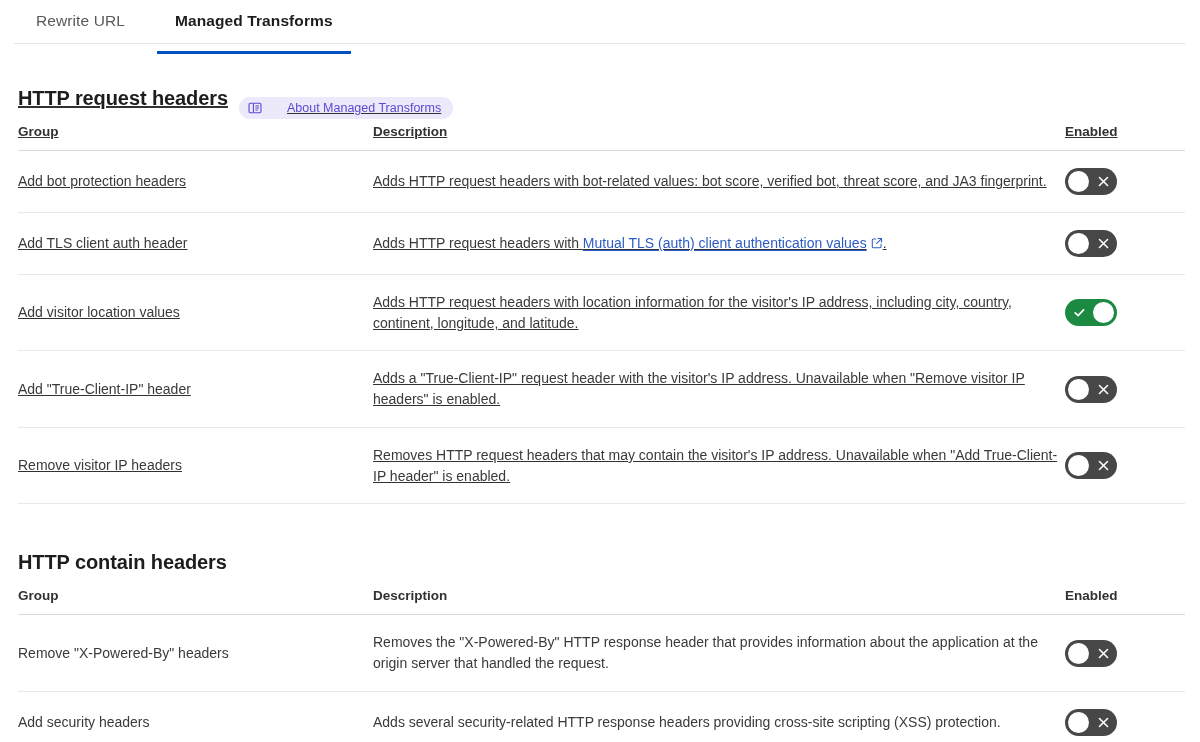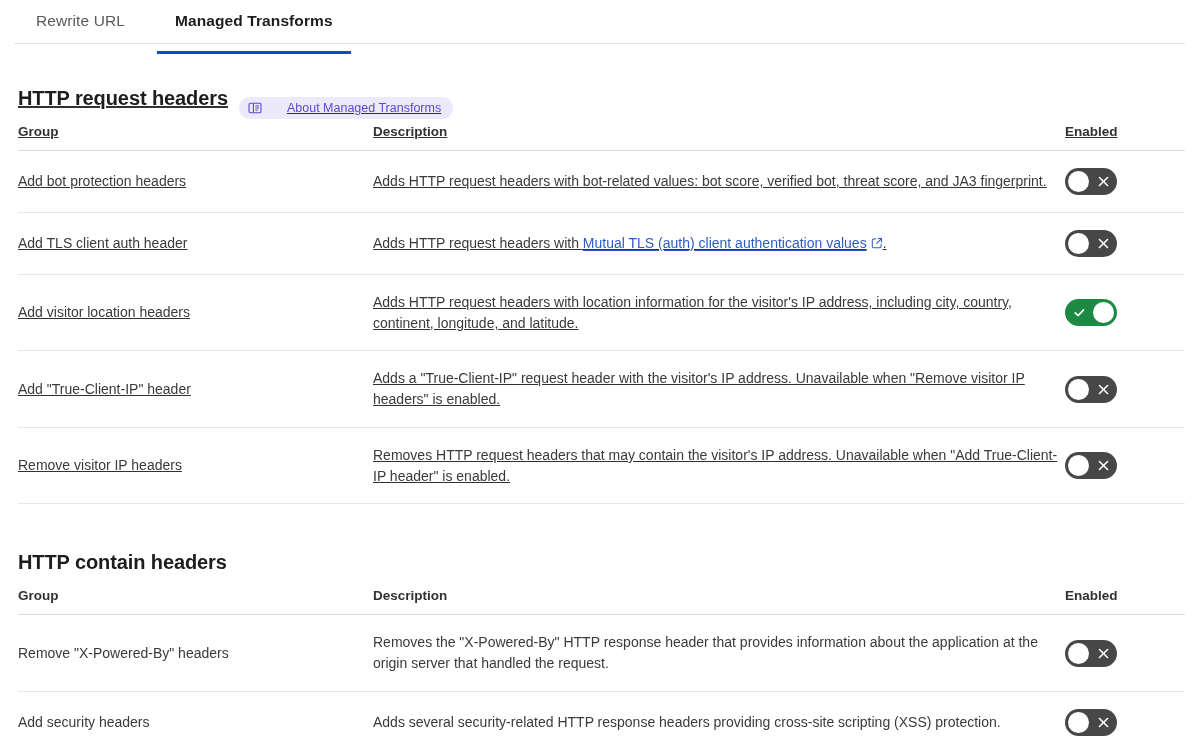--- a/index.html
+++ b/index.html
@@ -248,21 +248,21 @@
                 <svg width="11" height="11" viewBox="0 0 12 12">
                   <line x1="1.6" y1="1.6" x2="10.4" y2="10.4" stroke="#fff" stroke-width="1.7" stroke-linecap="round"></line>
                   <line x1="10.4" y1="1.6" x2="1.6" y2="10.4" stroke="#fff" stroke-width="1.7" stroke-linecap="round"></line>
                 </svg>
               </span>
             </span>
           </td>
         </tr>
 
         <tr>
-          <td class="col-group">Add visitor location headers</td>
+          <td class="col-group">Add visitor location values</td>
           <td class="col-desc">Adds HTTP request headers with location information for the visitor's IP address, including city, country, continent, longitude, and latitude.</td>
           <td class="col-enabled enabled-cell">
             <span class="toggle on">
               <span class="knob"></span>
               <span class="mark">
                 <svg width="13" height="13" viewBox="0 0 14 14">
                   <path d="M2.4 7.4 5.5 10.3 11.4 4.2" stroke="#fff" stroke-width="1.8" fill="none" stroke-linecap="round" stroke-linejoin="round"></path>
                 </svg>
               </span>
             </span>

